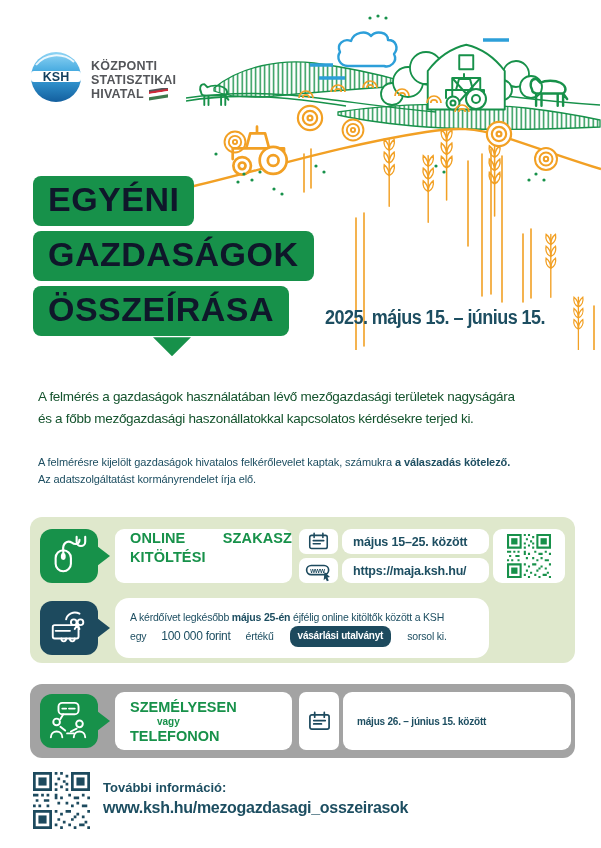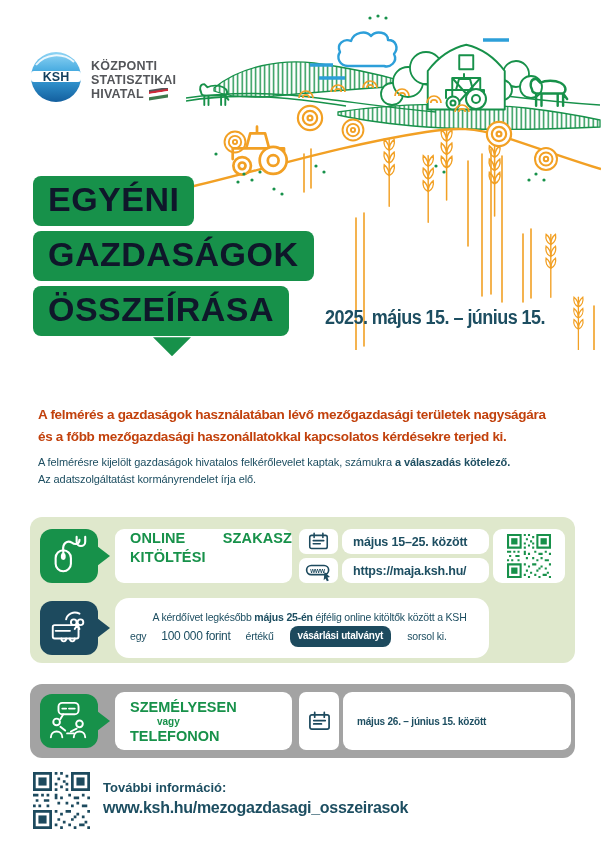--- a/index.html
+++ b/index.html
@@ -18,21 +18,21 @@
   
   .title-block{position:absolute;left:33px;top:176px;}
   .title-box{display:inline-block;background:#17914a;color:#0f172a;font-size:34px;font-weight:bold;
              letter-spacing:.5px;line-height:1.15;padding:4px 15px 7px;border-radius:8px;margin-bottom:5px;}
   .title-pointer{width:38px;height:19px;background:#17914a;margin-left:120px;margin-top:-4px;
                  -webkit-clip-path:polygon(0 0,100% 0,50% 100%);clip-path:polygon(0 0,100% 0,50% 100%);}
   .date-range{position:absolute;left:325px;top:306px;font-size:20px;font-weight:bold;color:#1d4e61;
               letter-spacing:-.6px;transform:scaleX(.9);transform-origin:left top;white-space:nowrap;}
 
   
-  .lead{position:absolute;left:38px;top:404px;font-size:13.5px;font-weight:bold;color:#c2410c;
+  .lead{position:absolute;left:38px;top:386px;font-size:13.5px;font-weight:normal;color:#14532d;
         line-height:1.6;letter-spacing:-.3px;white-space:nowrap;}
   .note{position:absolute;left:38px;top:454px;font-size:11px;color:#1d4e61;line-height:1.55;
         letter-spacing:-.1px;white-space:nowrap;}
 
   
   .panel{position:absolute;left:30px;width:545px;border-radius:12px;}
   .panel-online{top:517px;height:146px;background:#dfe8cc;}
   .panel-personal{top:684px;height:74px;background:#a3a3a3;}
 
   .icon-box{position:absolute;width:58px;height:54px;border-radius:12px;}
@@ -53,21 +53,21 @@
               font-size:12.5px;font-weight:bold;letter-spacing:-.2px;}
   .card-www{left:269px;top:41px;width:39px;height:25px;}
   .card-url{left:312px;top:41px;width:147px;height:25px;display:flex;align-items:center;padding-left:11px;
             font-size:12.5px;font-weight:bold;letter-spacing:-.2px;}
   .card-qr{left:463px;top:12px;width:72px;height:54px;display:flex;align-items:center;justify-content:center;}
   .qr-green{color:#17914a;}
 
   .ib-prize{left:10px;top:84px;}
   .card-prize{left:85px;top:81px;width:374px;height:60px;border-radius:14px;display:flex;flex-direction:column;
               justify-content:center;padding-left:15px;font-size:10.5px;letter-spacing:-.2px;line-height:1.6;}
-  .prize-line1,.prize-line2{white-space:nowrap;text-align:center;}
+  .prize-line1,.prize-line2{white-space:nowrap;}
   .prize-line2{display:flex;align-items:center;gap:13px;}
   .amount{font-size:12px;font-weight:normal;letter-spacing:-.3px;padding:0 2px;}
   .badge{display:inline-block;background:#1d4a5e;color:#fff;font-size:10px;font-weight:bold;
          padding:2px 8px 3px;border-radius:8px;margin:0 3px;letter-spacing:-.2px;}
 
   .ib-personal{left:10px;top:10px;}
   .card-personal-title{left:85px;top:8px;width:177px;height:58px;padding:7px 0 0 15px;color:#17914a;
                        font-weight:bold;font-size:14.5px;line-height:1.15;}
   .vagy{font-size:10px;font-weight:bold;margin-left:27px;line-height:1.2;}
   .card-cal2{left:269px;top:8px;width:40px;height:58px;}

